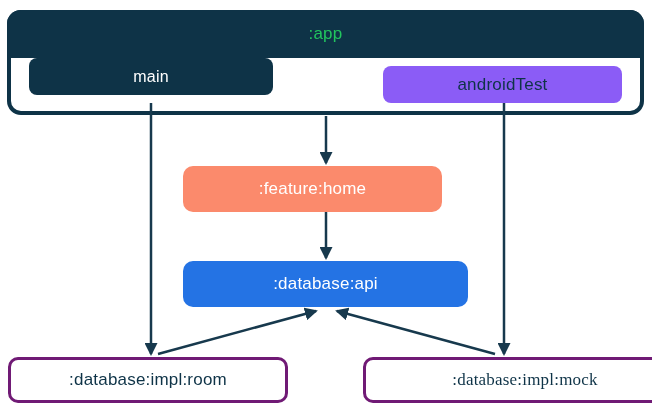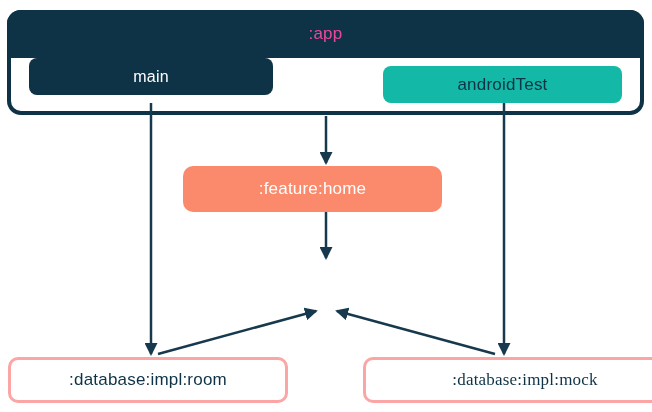--- a/index.html
+++ b/index.html
@@ -22,40 +22,40 @@
   .app-box{
     left:7px;top:10px;width:637px;height:105px;
     background:#ffffff;
     border:4px solid #0E3347;
     border-radius:14px;
   }
   .app-header{
     left:7px;top:10px;width:637px;height:48px;
     background:#0E3347;
     border-radius:14px 14px 0 0;
-    color:#ec4899;
+    color:#22c55e;
   }
   .node-main{
     left:29px;top:58px;width:244px;height:37px;
     background:#0E3347;border-radius:8px;color:#ffffff;font-size:16px;
   }
   .node-androidtest{
     left:383px;top:66px;width:239px;height:37px;
-    background:#14b8a6;border-radius:8px;color:#0E3347;
+    background:#8b5cf6;border-radius:8px;color:#0E3347;
   }
   .node-feature-home{
     left:183px;top:166px;width:259px;height:46px;
     background:#FB8A6C;border-radius:10px;color:#ffffff;
   }
   .node-database-api{
     left:183px;top:261px;width:285px;height:46px;
     background:#2473E4;border-radius:10px;color:#ffffff;
   }
   .node-impl{
-    background:#ffffff;border:3px solid #fca5a5;border-radius:10px;color:#0E3347;
+    background:#ffffff;border:3px solid #701a75;border-radius:10px;color:#0E3347;
   }
   .node-impl-room{left:8px;top:357px;width:280px;height:46px;}
   .node-impl-mock{left:363px;top:357px;width:324px;height:46px;font-family:Liberation Serif, serif;}
 </style>
 </head>
 <body>
 
 <div class="canvas">
 
   <div class="node app-box"></div>
@@ -82,20 +82,23 @@
       <line x1="326" y1="116" x2="326" y2="163" marker-end="url(#ah)"></line>
       <line x1="326" y1="212" x2="326" y2="258" marker-end="url(#ah)"></line>
       <line x1="158" y1="354" x2="316" y2="311" marker-end="url(#ah)"></line>
       <line x1="495" y1="354" x2="337" y2="311" marker-end="url(#ah)"></line>
     </g>
   </svg>
 
   <div class="node node-feature-home">
     <span>:feature:home</span>
   </div>
+  <div class="node node-database-api">
+    <span>:database:api</span>
+  </div>
 
   <div class="node node-impl node-impl-room">
     <span>:database:impl:room</span>
   </div>
   <div class="node node-impl node-impl-mock">
     <span>:database:impl:mock</span>
   </div>
 
 </div>
 

